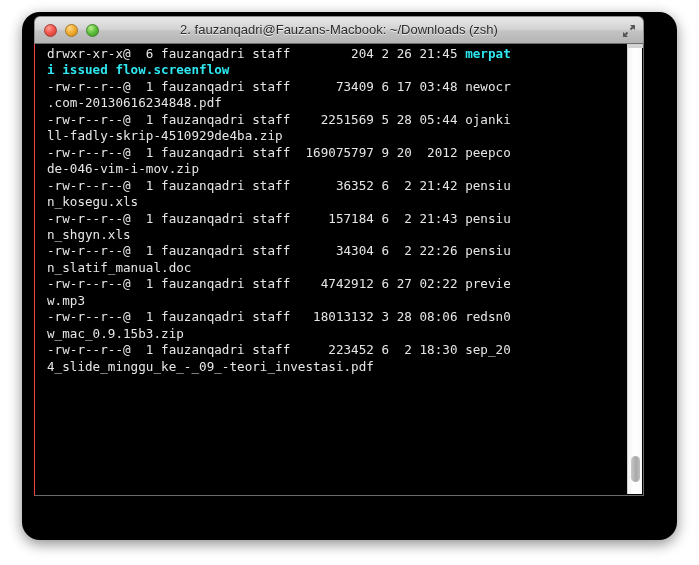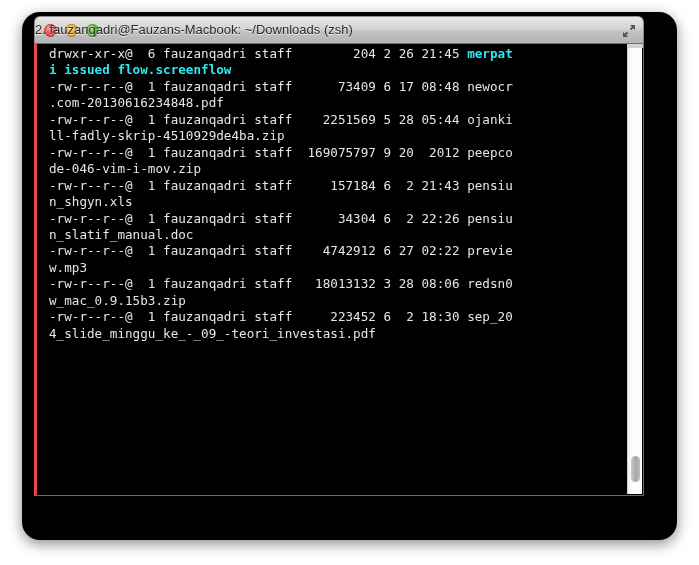--- a/index.html
+++ b/index.html
@@ -70,20 +70,21 @@
   }
   .light-max {
     background: radial-gradient(circle at 35% 28%, #b9f08a 0%, #5fbf3c 48%, #3d9022 100%);
     border: 1px solid #3f8427;
   }
   #window-title {
     position: absolute;
     left: 0;
     right: 0;
     top: 5px;
+    text-align: center;
     font-family: "Liberation Sans", sans-serif;
     font-size: 13px;
     color: #2b2b2b;
     text-shadow: 0 1px 0 rgba(255,255,255,0.75);
     white-space: nowrap;
   }
   #fullscreen-icon {
     position: absolute;
     right: 6px;
     top: 6px;
@@ -93,21 +94,21 @@
 
   
   #terminal {
     position: absolute;
     left: 34px;
     top: 44px;
     width: 610px;
     height: 452px;
     background: #000000;
     box-sizing: border-box;
-    border-left: 3px solid #ef4444;
+    border-left: 1px solid #ef4444;
     border-right: 1px solid #6a6a6a;
     border-bottom: 1px solid #6a6a6a;
     overflow: hidden;
   }
   #term-content {
     position: absolute;
     left: 0;
     top: 0;
     width: 592px;
     height: 452px;
@@ -170,24 +171,25 @@
     <div id="fullscreen-icon">
       <svg width="16" height="16" viewBox="0 0 16 16">
         <path d="M9 2 L14 2 L14 7 L12.2 5.2 L10.2 7.2 L8.8 5.8 L10.8 3.8 Z" fill="#555"></path>
         <path d="M7 14 L2 14 L2 9 L3.8 10.8 L5.8 8.8 L7.2 10.2 L5.2 12.2 Z" fill="#555"></path>
       </svg>
     </div>
   </div>
 
   <div id="terminal">
     <div id="term-content"><div class="ln"><span class="c-default">drwxr-xr-x@  6 fauzanqadri staff        204 2 26 21:45 </span><span class="c-dir">merpat
-i issued flow.screenflow</span></div><div class="ln"><span class="c-default">-rw-r--r--@  1 fauzanqadri staff      73409 6 17 08:48 </span><span class="c-default">newocr
+i issued flow.screenflow</span></div><div class="ln"><span class="c-default">-rw-r--r--@  1 fauzanqadri staff      73409 6 17 03:48 </span><span class="c-default">newocr
 .com-20130616234848.pdf</span></div><div class="ln"><span class="c-default">-rw-r--r--@  1 fauzanqadri staff    2251569 5 28 05:44 </span><span class="c-default">ojanki
 ll-fadly-skrip-4510929de4ba.zip</span></div><div class="ln"><span class="c-default">-rw-r--r--@  1 fauzanqadri staff  169075797 9 20  2012 </span><span class="c-default">peepco
-de-046-vim-i-mov.zip</span></div><div class="ln"><span class="c-default">-rw-r--r--@  1 fauzanqadri staff     157184 6  2 21:43 </span><span class="c-default">pensiu
+de-046-vim-i-mov.zip</span></div><div class="ln"><span class="c-default">-rw-r--r--@  1 fauzanqadri staff      36352 6  2 21:42 </span><span class="c-default">pensiu
+n_kosegu.xls</span></div><div class="ln"><span class="c-default">-rw-r--r--@  1 fauzanqadri staff     157184 6  2 21:43 </span><span class="c-default">pensiu
 n_shgyn.xls</span></div><div class="ln"><span class="c-default">-rw-r--r--@  1 fauzanqadri staff      34304 6  2 22:26 </span><span class="c-default">pensiu
 n_slatif_manual.doc</span></div><div class="ln"><span class="c-default">-rw-r--r--@  1 fauzanqadri staff    4742912 6 27 02:22 </span><span class="c-default">previe
 w.mp3</span></div><div class="ln"><span class="c-default">-rw-r--r--@  1 fauzanqadri staff   18013132 3 28 08:06 </span><span class="c-default">redsn0
 w_mac_0.9.15b3.zip</span></div><div class="ln"><span class="c-default">-rw-r--r--@  1 fauzanqadri staff     223452 6  2 18:30 </span><span class="c-default">sep_20
 4_slide_minggu_ke_-_09_-teori_investasi.pdf</span></div></div>
 
     <div id="scrollbar">
       <div id="scrollbar-cap"></div>
       <div id="scrollbar-thumb"></div>
     </div>

